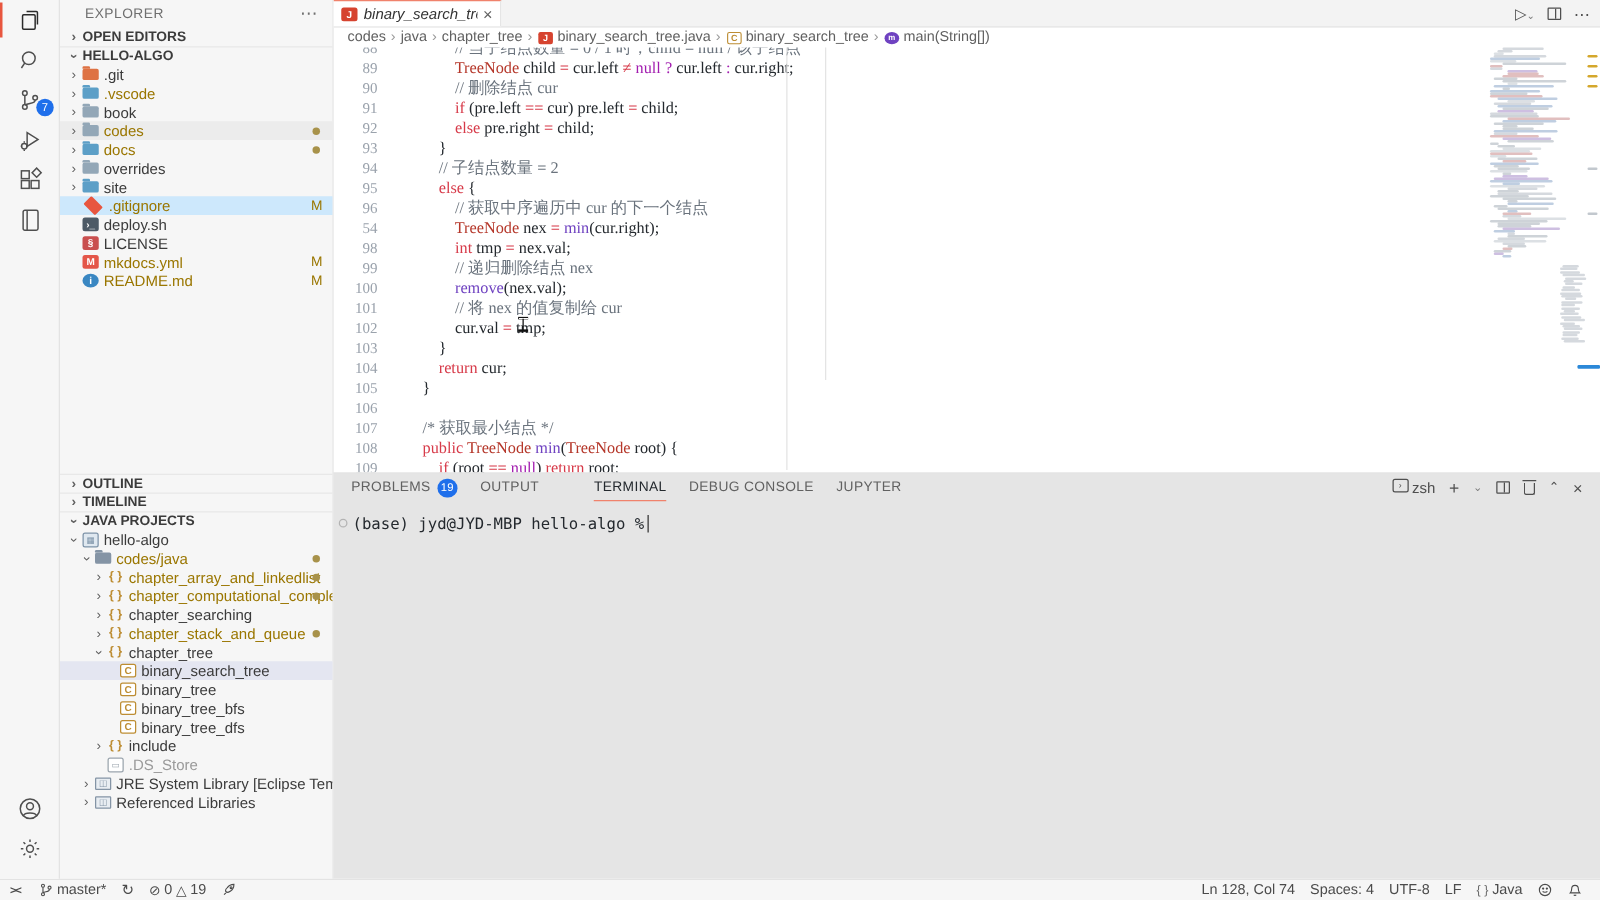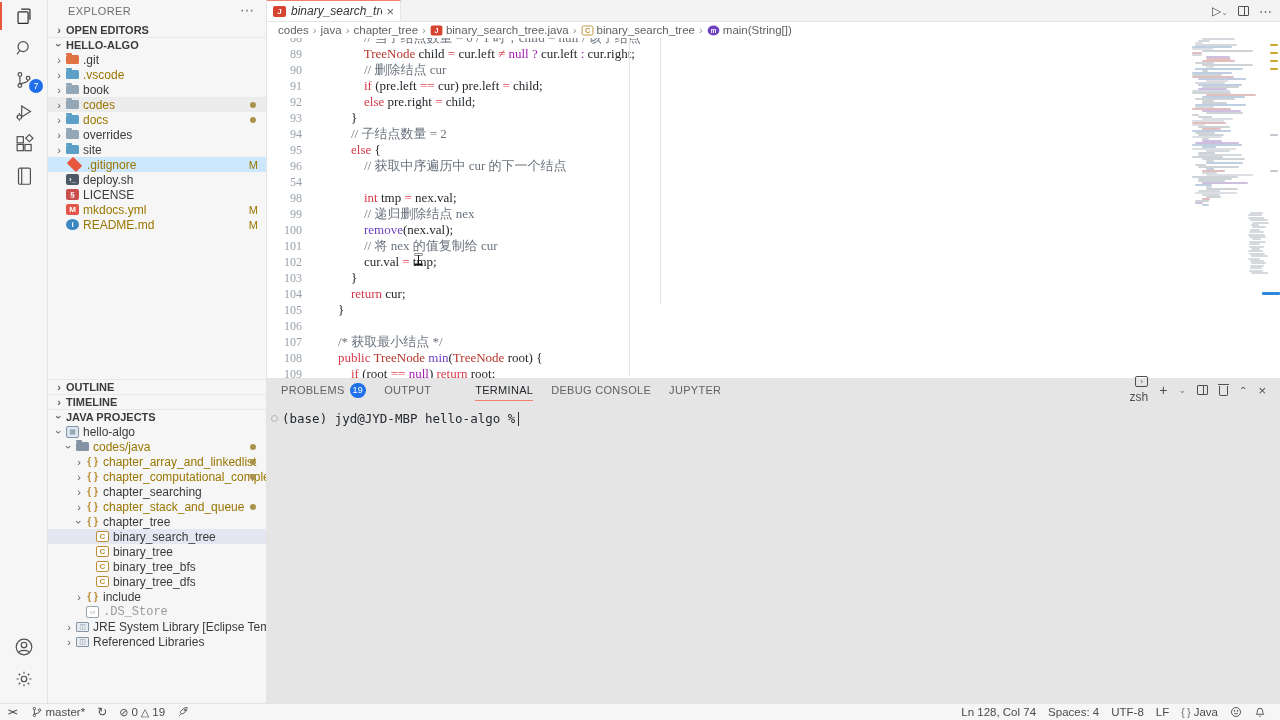--- a/index.html
+++ b/index.html
@@ -74,21 +74,21 @@
   #ibeam::before { content:""; position:absolute; left:3px; top:1px; bottom:1px; width:1px; background:#111; }
   #ibeam::after { content:""; position:absolute; left:0; right:0; top:0; height:1px; box-shadow:0 0 0 .5px #111, 0 10px 0 .5px #111; }
 
   
   #panel { left:267px; top:378px; width:1013px; height:325px; background:#e5e5e5; border-top:1px solid #e3e3e3; }
   #ptabs { height:22px; display:flex; align-items:center; padding-left:14px; gap:18px; }
   .ptab { font-size:11px; color:#616161; letter-spacing:.3px; height:22px; line-height:22px; display:flex; align-items:center; gap:5px; cursor:pointer; }
   .ptab.active { color:#24292e; border-bottom:1px solid #f0826c;margin-left:26px; }
   .pbadge { min-width:15px; height:15px; border-radius:8px; background:#1f6feb; color:#fff; font-size:9px; line-height:15px; text-align:center; padding:0 3px; }
   #pactions { position:absolute; right:14px; top:0; height:22px; display:flex; align-items:center; gap:11px; color:#4f4f4f; font-size:12px; }
-  .pa { cursor:pointer; display:flex; align-items:flex-end; gap:3px;flex-direction:column; }
+  .pa { cursor:pointer; display:flex; align-items:flex-start; gap:3px; }
   .term-box { width:13px; height:11px; border:1px solid #4f4f4f; border-radius:2px; font-size:7px; line-height:9px; text-align:center; }
   .icon-split { width:11px; height:10px; border:1px solid #4f4f4f; border-radius:1px; position:relative; }
   .icon-split::after { content:""; position:absolute; left:5px; top:0; bottom:0; width:1px; background:#4f4f4f; }
   .icon-trash { width:9px; height:10px; border:1px solid #4f4f4f; border-top:none; border-radius:0 0 2px 2px; position:relative; margin-top:2px; }
   .icon-trash::before { content:""; position:absolute; top:-2px; left:-2px; right:-2px; height:1px; background:#4f4f4f; }
   #term-line { position:absolute; left:15px; top:32px; font-family:"DejaVu Sans Mono",monospace; font-size:12.5px; color:#24292e; display:flex; align-items:center; }
   #term-dec { position:absolute; left:4px; top:36px; width:7px; height:7px; border:1px solid #b3b3b3; border-radius:50%; }
   #term-cursor { display:inline-block; width:1px; height:14px; background:#333; margin-left:3px; }
 
   
@@ -311,21 +311,21 @@
       <div class="row" style="padding-left: 34px;">
         <span class="tw"></span>
         <span class="ficon classicon">C</span>
         <span class="lab">binary_tree_dfs</span>
       </div>
       <div class="row" style="padding-left: 24px;">
         <span class="tw">›</span>
         <span class="ficon braces">{ }</span>
         <span class="lab">include</span>
       </div>
-      <div class="row" style="padding-left: 24px; font-family: Liberation Mono, monospace;">
+      <div class="row" style="padding-left: 24px;">
         <span class="tw"></span>
         <span class="ficon outline">▭</span>
         <span class="lab muted">.DS_Store</span>
       </div>
       <div class="row" style="padding-left: 14px;">
         <span class="tw">›</span>
         <span class="ficon lib">◫</span>
         <span class="lab">JRE System Library [Eclipse Temurin 17 [17...</span>
       </div>
       <div class="row" style="padding-left: 14px;">
@@ -410,20 +410,21 @@
         <div class="cl">
           <div class="lnum">95</div>
           <div class="ltext" style="margin-left: 8px;"><span>        </span><span class="tok-k">else</span><span> {</span></div>
         </div>
         <div class="cl">
           <div class="lnum">96</div>
           <div class="ltext" style="margin-left: 8px;"><span>            </span><span class="tok-cm">// 获取中序遍历中 cur 的下一个结点</span></div>
         </div>
         <div class="cl">
           <div class="lnum">54</div>
+          <div class="ltext" style="margin-left: 8px;"><span>            </span><span class="tok-t">TreeNode</span><span> nex </span><span class="tok-o">=</span><span> </span><span class="tok-f">min</span><span>(cur.right);</span></div>
         </div>
         <div class="cl">
           <div class="lnum">98</div>
           <div class="ltext" style="margin-left: 8px;"><span>            </span><span class="tok-k">int</span><span> tmp </span><span class="tok-o">=</span><span> nex.val;</span></div>
         </div>
         <div class="cl">
           <div class="lnum">99</div>
           <div class="ltext" style="margin-left: 8px;"><span>            </span><span class="tok-cm">// 递归删除结点 nex</span></div>
         </div>
         <div class="cl">

